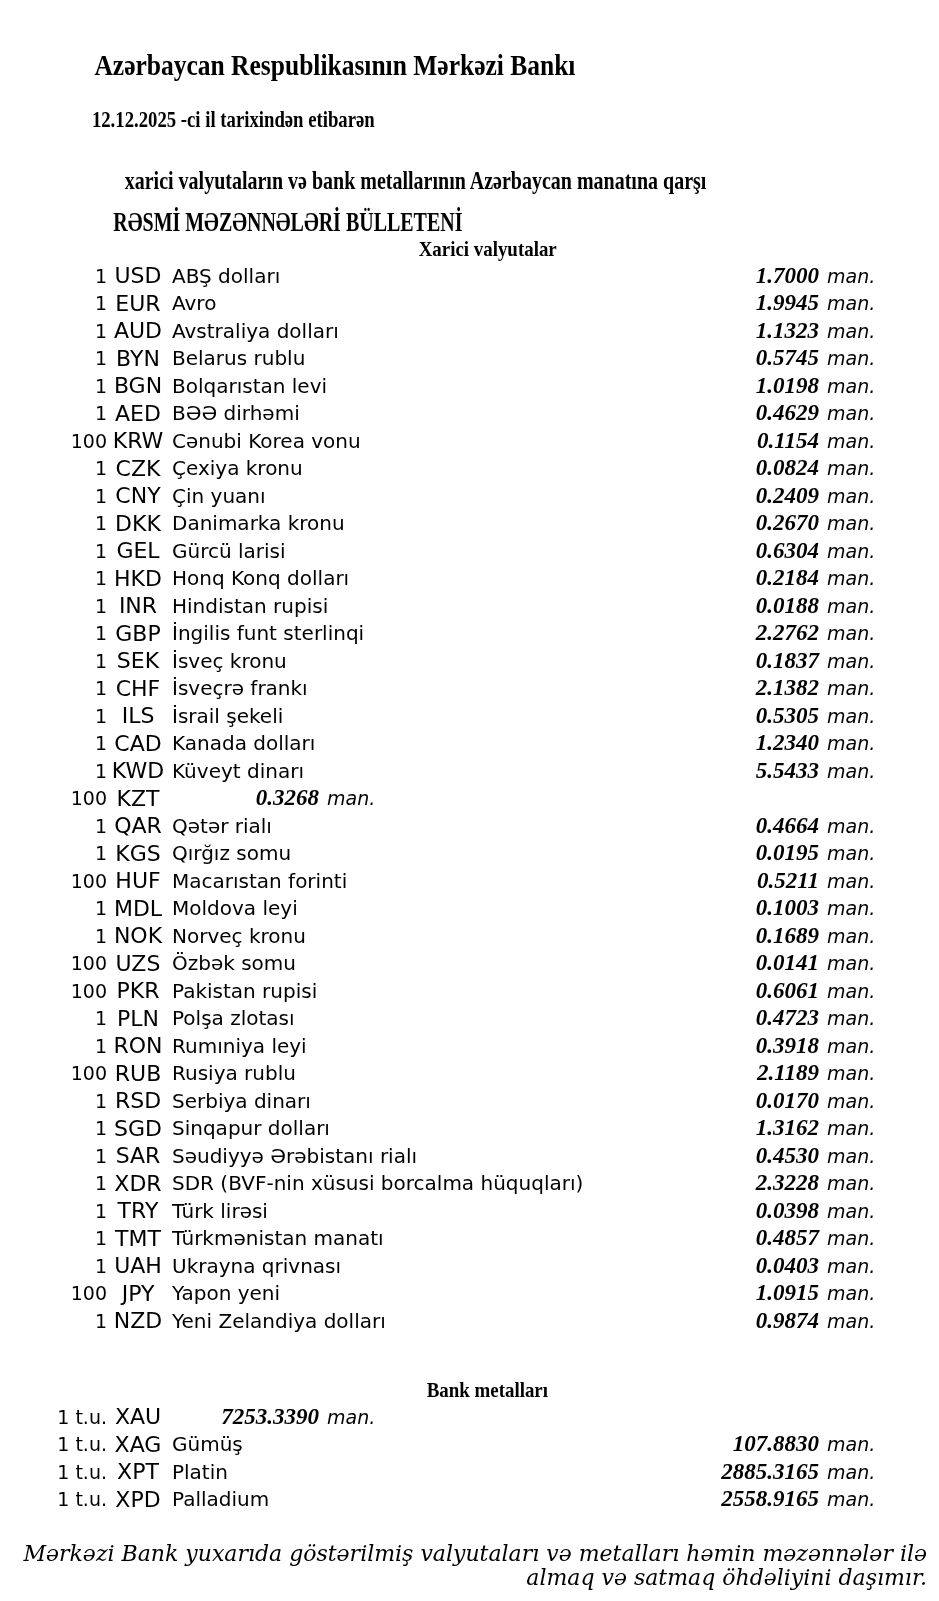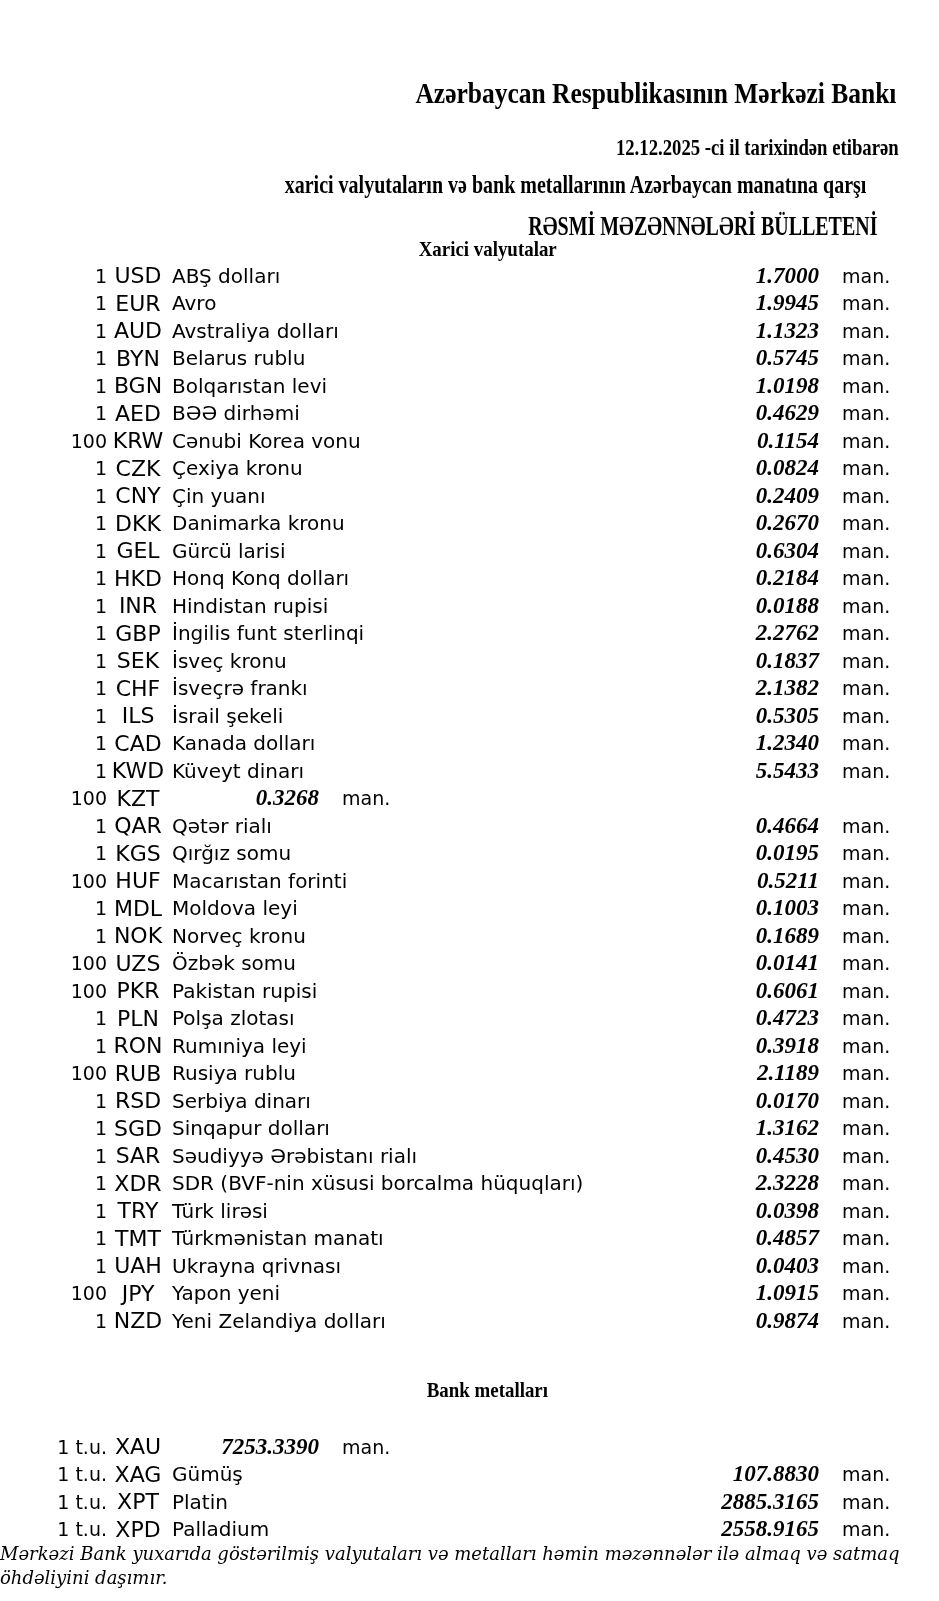--- a/index.html
+++ b/index.html
@@ -5,52 +5,52 @@
   html,body { margin:0; padding:0; }
   body {
     width:939px; height:1601px;
     background:#ffffff; color:#000000;
     font-family:"DejaVu Sans", sans-serif;
     position:relative; overflow:hidden;
   }
   .page { position:absolute; inset:0; }
 
   
-  .header-block { position:absolute; top:72px; left:52px; right:0; text-align:right; }
+  .header-block { position:absolute; top:44px; left:52px; right:0; text-align:left; }
   .cond { display:inline-block; white-space:nowrap; }
   .doc-title   { margin-top:4px;  line-height:34px; }
   .doc-title .cond   { font-family:"Liberation Serif", serif; font-weight:bold; font-size:30px; transform:scaleX(0.85); }
   .doc-date    { margin-top:17px; line-height:30px; }
   .doc-date .cond    { font-family:"Liberation Serif", serif; font-weight:bold; font-size:24px; transform:scaleX(0.78); }
-  .doc-subtitle{ margin-top:4px; line-height:32px; }
+  .doc-subtitle{ margin-top:28px; line-height:32px; }
   .doc-subtitle .cond{ font-family:"Liberation Serif", serif; font-weight:bold; font-size:25px; transform:scaleX(0.80); }
   .doc-bulletin{ margin-top:5px;  line-height:34px; }
   .doc-bulletin .cond{ font-family:"Liberation Serif", serif; font-weight:bold; font-size:27px; transform:scaleX(0.74); }
 
   
   .section-head { position:absolute; left:52px; right:16px; text-align:center; line-height:26px; }
   .section-head .cond { font-family:"Liberation Serif", serif; font-weight:bold; font-size:21px; transform:scaleX(0.90); }
   #currencies-head { top:236px; }
   #metals-head    { top:1377px; }
 
   
   .rate-table { position:absolute; left:0; width:883px; }
   #currencies-table { top:262px; }
-  #metals-table     { top:1433px; }
+  #metals-table     { top:1403px; }
   .row { display:flex; align-items:center; height:27.5px; }
   .cell-qty  { width:107px; text-align:right; font-size:19px; white-space:pre; flex:none; }
   .cell-code { width:62px;  text-align:center; font-size:22px; flex:none; }
   .cell-name { flex:1; padding-left:3px; font-size:20px; white-space:nowrap; overflow:hidden; }
   .cell-rate { width:150px; text-align:right; flex:none;
                font-family:"Liberation Serif", serif; font-style:italic; font-weight:bold; font-size:23px; }
-  .cell-unit { width:64px; padding-left:23px; box-sizing:border-box; text-align:left; font-size:19px; flex:none; }
+  .cell-unit { width:64px; padding-left:8px; box-sizing:border-box; text-align:left; font-size:19px; flex:none;font-style:italic; }
 
   
-  .footer { position:absolute; left:0; right:0; top:1542px; text-align:left; line-height:24px;
-            font-family:"DejaVu Serif", serif; font-style:italic; font-size:18px; }
+  .footer { position:absolute; left:0; right:12px; top:1542px; text-align:right; line-height:24px;
+            font-family:"DejaVu Serif", serif; font-style:italic; font-size:22px; }
 </style>
 </head>
 <body>
 
 <div class="page">
 
   <div class="header-block">
     <div class="doc-title">
       <span class="cond">Azərbaycan Respublikasının Mərkəzi Bankı</span>
     </div>

